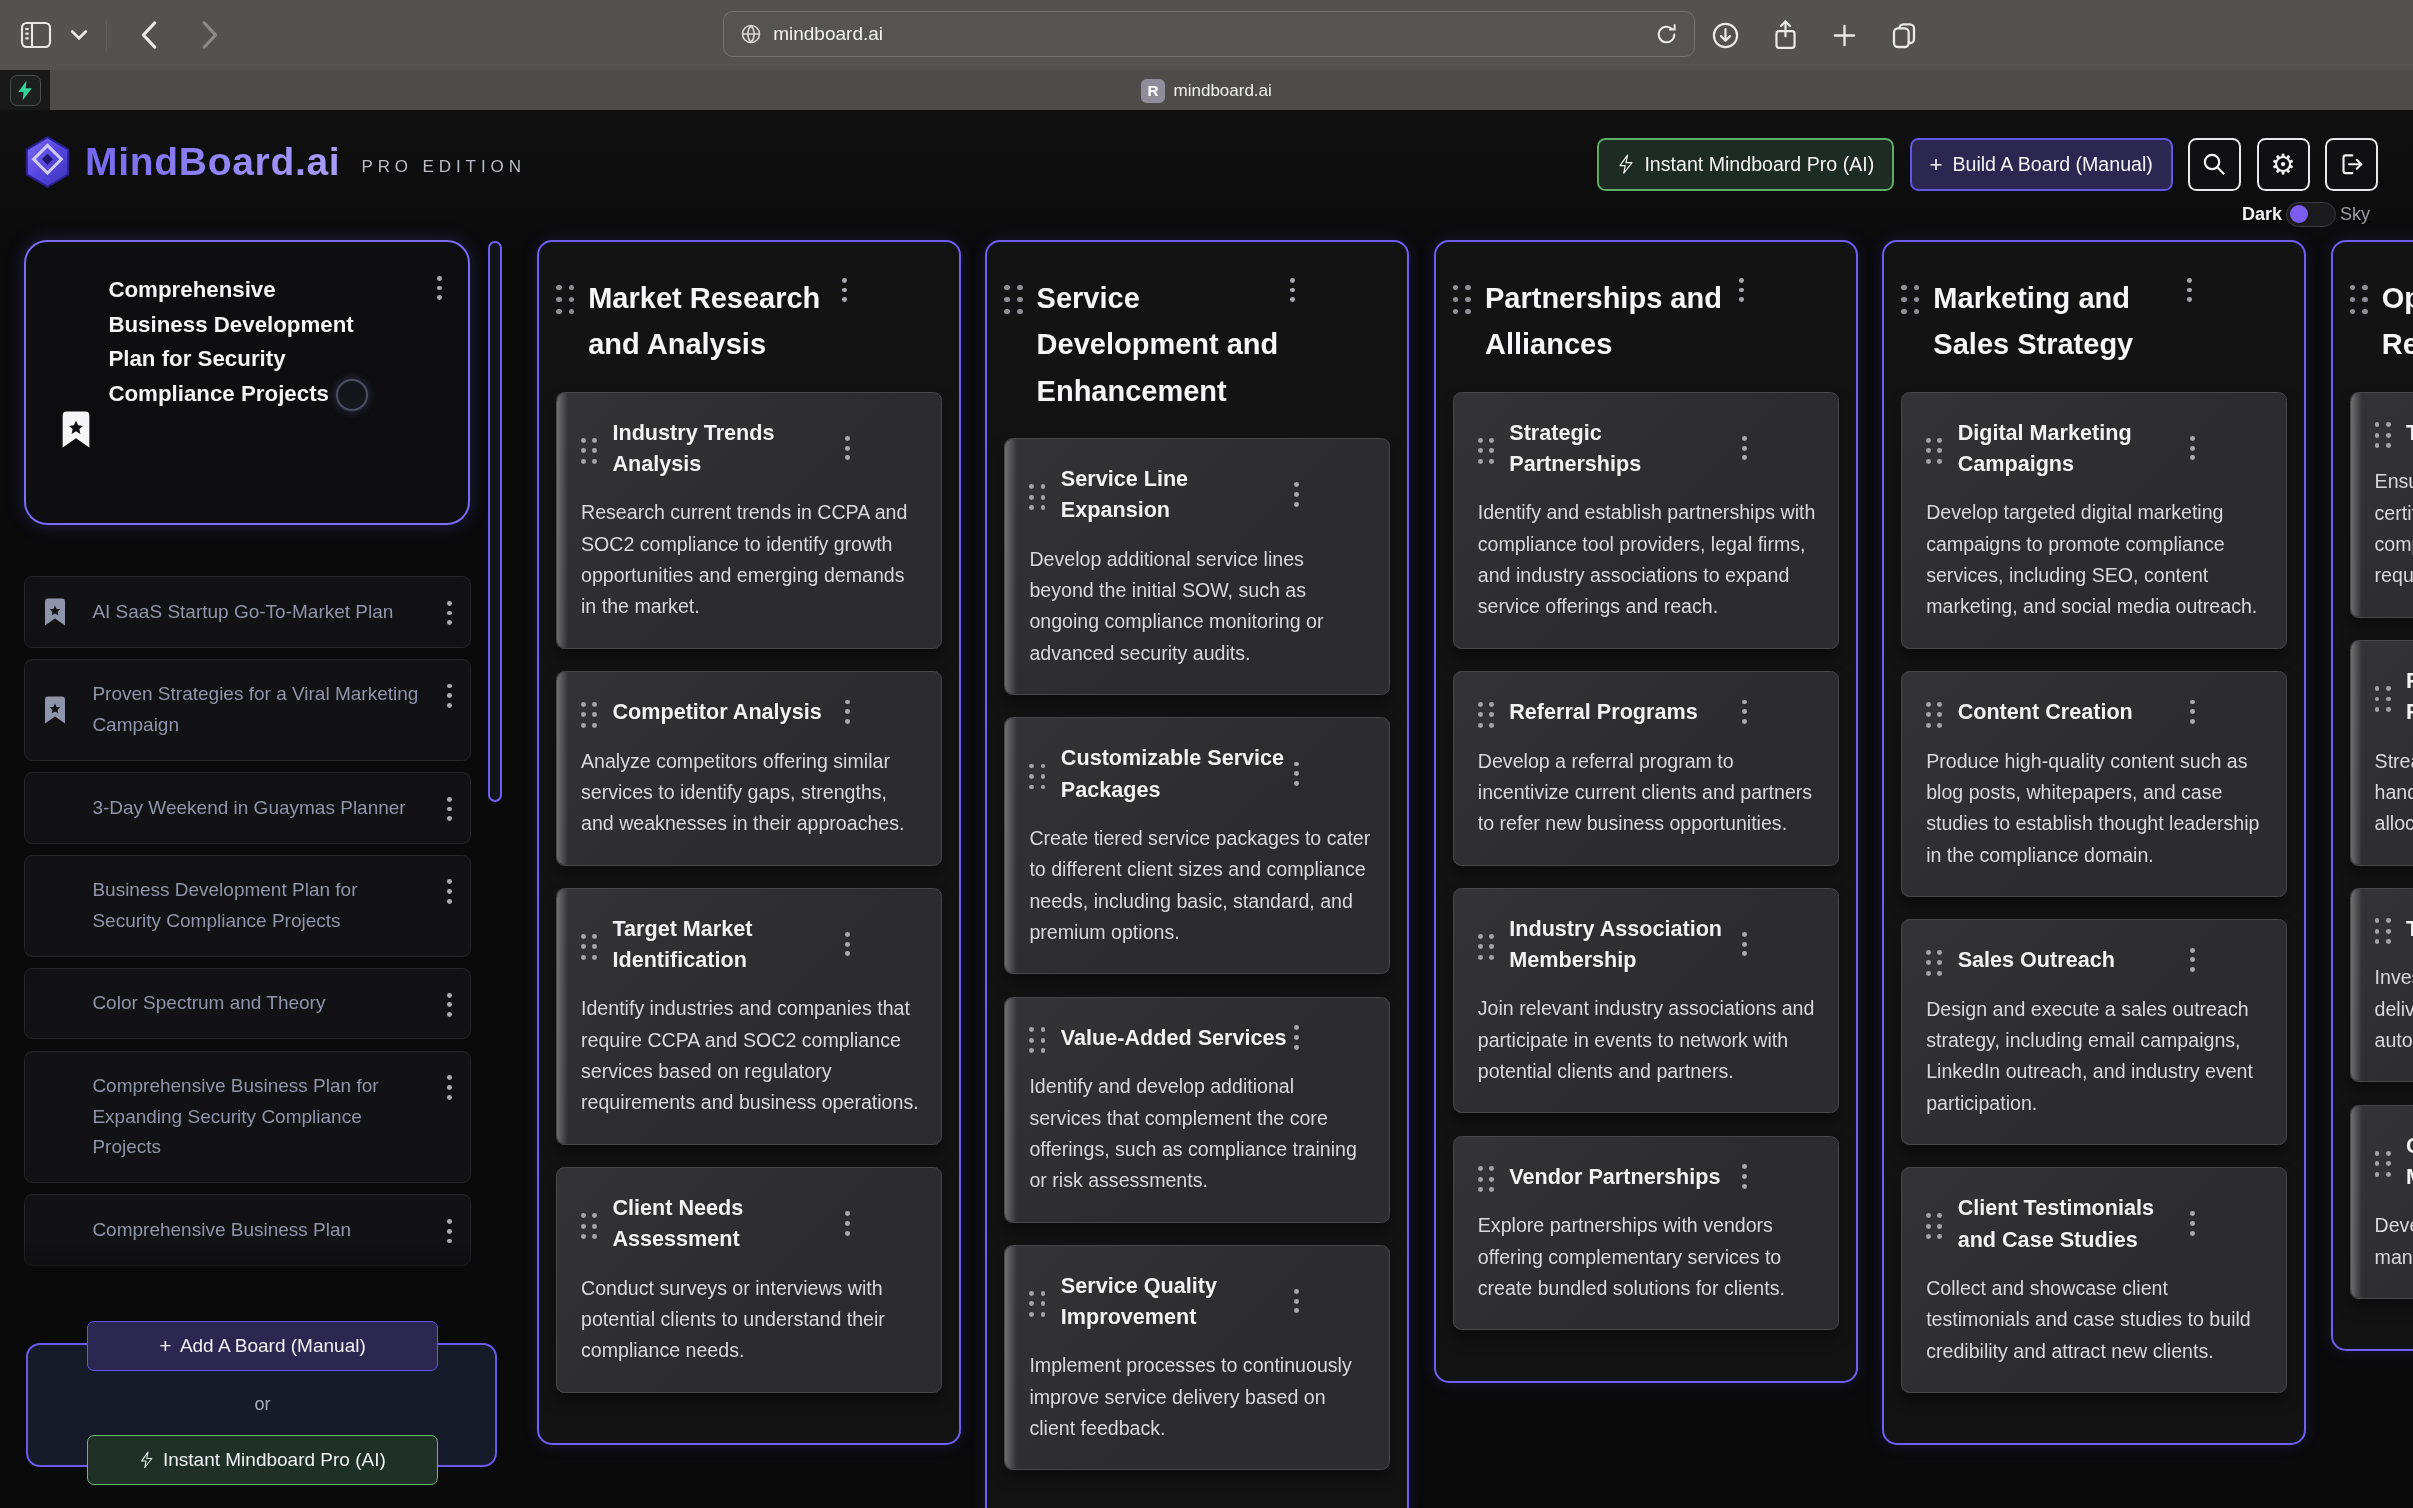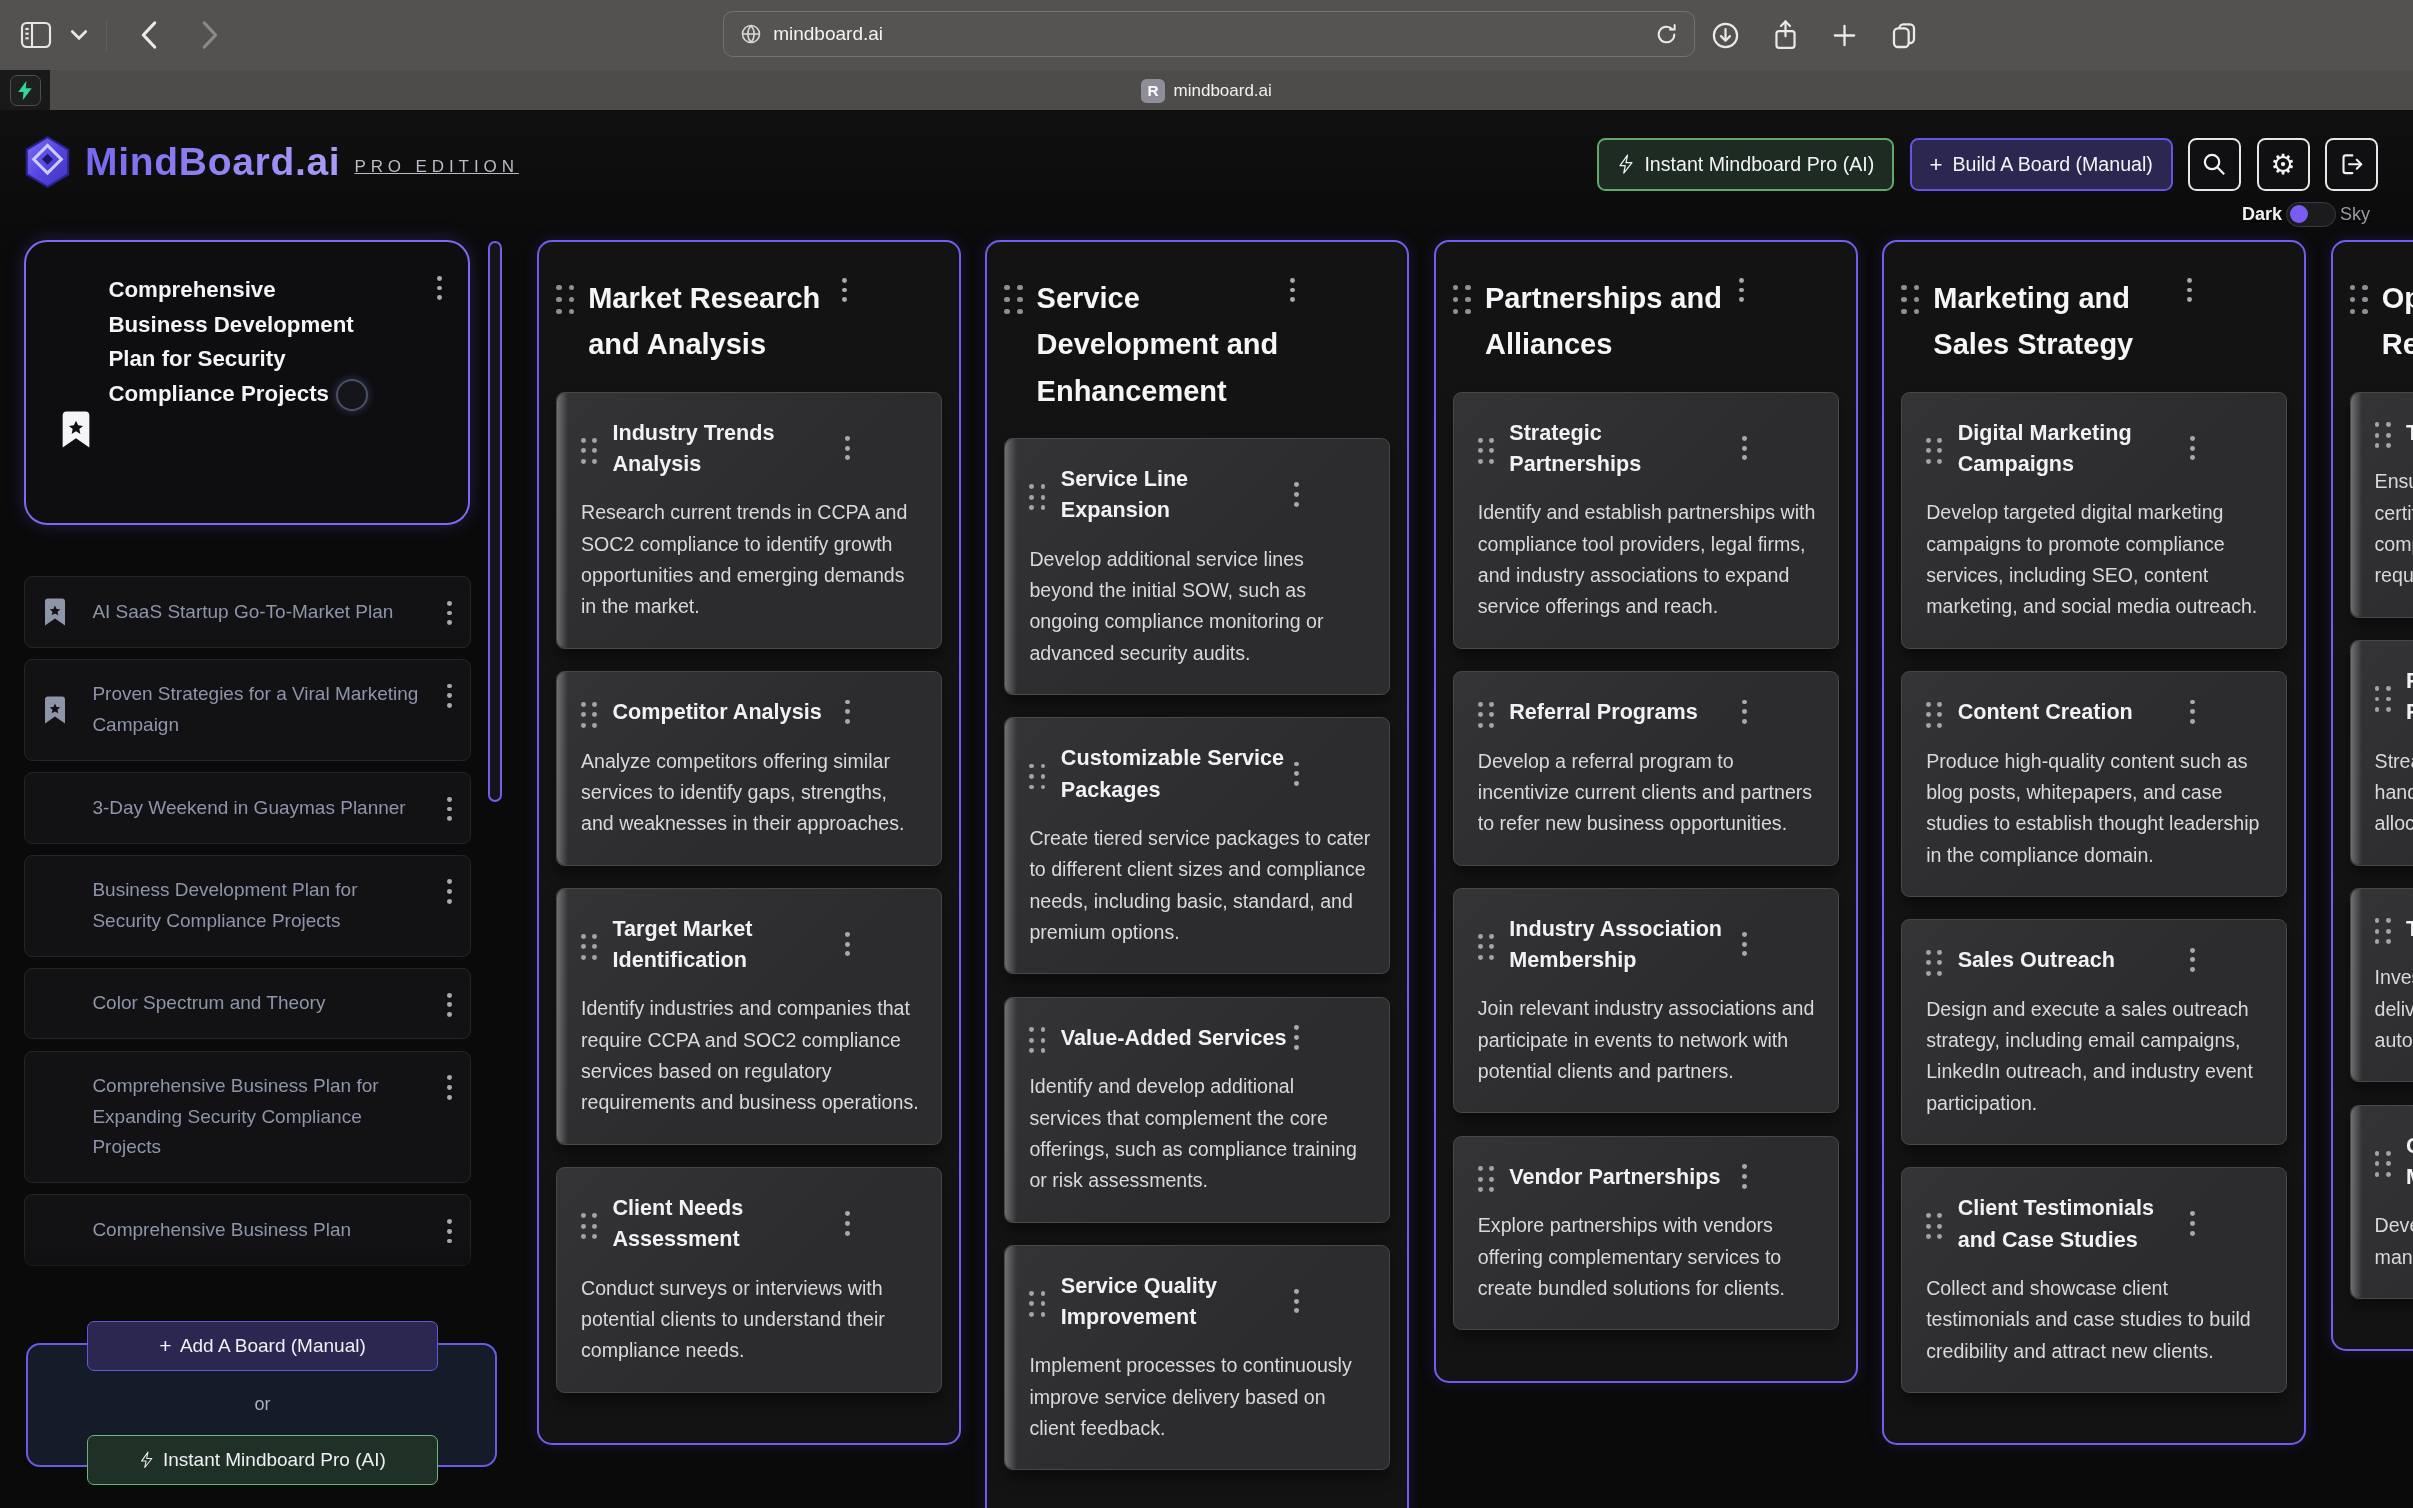--- a/index.html
+++ b/index.html
@@ -23,21 +23,21 @@
   .active-tab { position:absolute; left:0; top:0; width:100%; height:41px; display:flex; align-items:center; justify-content:center; gap:8.4px; }
   .tab-badge { width:24px; height:24px; border-radius:5.6px; background:#8f8d99; color:#fff; font-weight:bold; font-size:15.4px; display:flex; align-items:center; justify-content:center; }
   .tab-label { color:#f2f1ef; font-size:17px; }
 
   
   .app { position:absolute; left:0; top:110px; width:2413px; height:1398px; background:linear-gradient(180deg,#101011 0%,#0a0a0b 154px); overflow:hidden; }
 
   .app-header { position:absolute; left:0; top:0; width:2413px; height:126px; }
   .logo-wrap { position:absolute; left:24px; top:25px; display:flex; align-items:center; gap:14px; }
   .logo-text { font-size:39px; font-weight:bold; background:linear-gradient(90deg,#7668ef,#a99df7); -webkit-background-clip:text; background-clip:text; color:transparent; letter-spacing:0.7px; }
-  .edition { font-size:17px; color:#b9bcc4; letter-spacing:4.9px; margin-left:0; margin-top:9.8px;text-decoration:underline; }
+  .edition { font-size:17px; color:#b9bcc4; letter-spacing:4.9px; margin-left:7px; margin-top:9.8px; }
 
   .header-actions { position:absolute; right:35px; top:28px; display:flex; align-items:center; gap:15.4px; }
   .btn { height:53px; border-radius:8.4px; display:flex; align-items:center; gap:9.8px; padding:0 18px; font-size:19.6px; color:#f4f4f6; cursor:pointer; }
   .btn-green { background:#1e2b22; border:2.1px solid #5fab67; }
   .btn-purple { background:#2b2750; border:2.1px solid #6356e0; }
   .sq-btn { width:53px; height:53px; border-radius:8.4px; border:2.1px solid #e8e8ea; background:#101012; display:flex; align-items:center; justify-content:center; cursor:pointer; }
   .theme-row { position:absolute; right:43px; top:92px; display:flex; align-items:center; gap:4px;text-decoration:underline; }
   .theme-label-dark { color:#f2f2f4; font-size:18px; font-weight:bold; }
   .theme-label-sky { color:#9a9aa2; font-size:18px; }
   .toggle { width:50px; height:25px; border-radius:14px; background:#1b1b1e; border:1.4px solid #3a3a3f; position:relative; cursor:pointer; }

